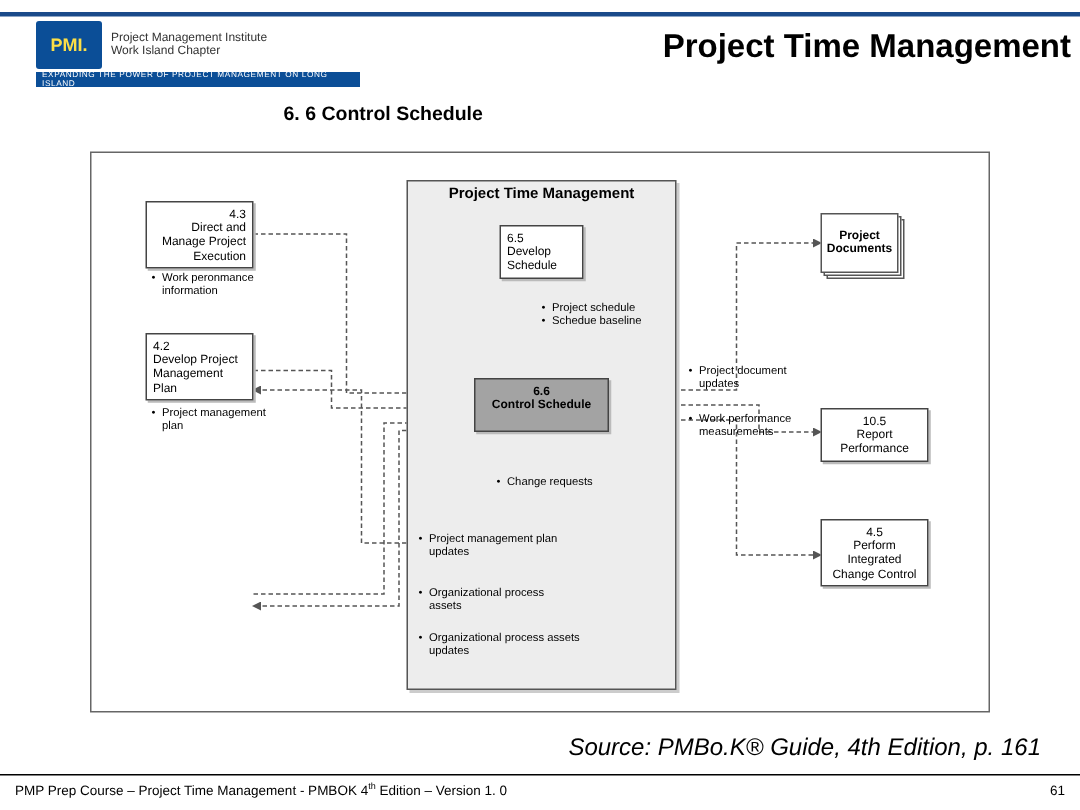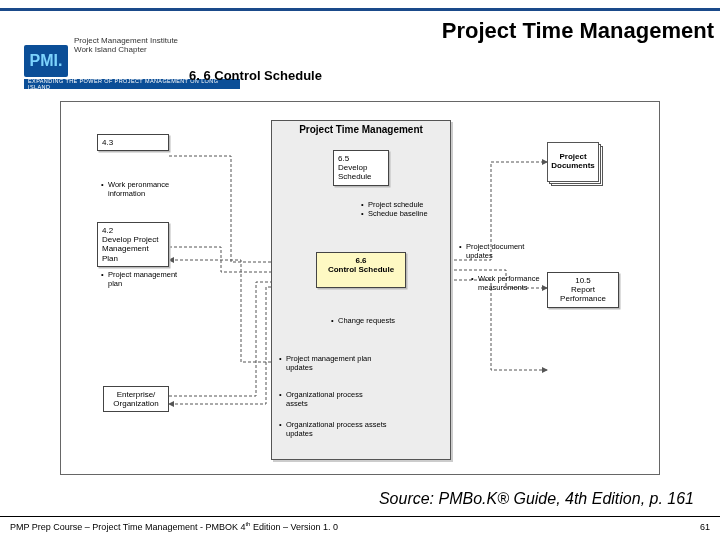--- a/index.html
+++ b/index.html
@@ -1,21 +1,21 @@
 <!DOCTYPE html>
 <html><head>
 <meta charset="utf-8">
 <style>
   * { box-sizing: border-box; margin: 0; padding: 0; }
   body { width: 720px; height: 540px; font-family: Arial, Helvetica, sans-serif; background: #fff; position: relative; overflow: hidden; }
   .header-line { height: 3px; width: 720px; background: #1a4a8a; position: absolute; top: 8px; left: 0; }
   .page-title { position: absolute; top: 18px; right: 6px; font-size: 22px; font-weight: bold; color: #000; font-family: Verdana, Arial, sans-serif; }
   .logo-wrap { position: absolute; top: 14px; left: 24px; width: 216px; }
   .logo-top { display: flex; align-items: center; gap: 6px; }
-  .logo-sq { width: 44px; height: 32px; background: #0b4e97; color: #7dd3fc; font-weight: bold; font-size: 16px; display: flex; align-items: center; justify-content: center; border-radius: 2px; margin-top: 31px; }
+  .logo-sq { width: 44px; height: 32px; background: #0b4e97; color: #fde047; font-weight: bold; font-size: 12px; display: flex; align-items: center; justify-content: center; border-radius: 2px; }
   .logo-txt { font-size: 8px; color: #333; line-height: 1.1; }
   .logo-bar { margin-top: 2px; height: 10px; background: #0b4e97; color: #fff; font-size: 5.5px; letter-spacing: 0.4px; display: flex; align-items: center; padding: 0 4px; }
   .section-title { position: absolute; top: 68px; left: 189px; font-size: 13px; font-weight: bold; font-family: Verdana, Arial, sans-serif; }
   .diagram { position: absolute; top: 101px; left: 60px; width: 600px; height: 374px; border: 1px solid #666; background: #fff; }
   .shadebox { position: absolute; left: 210px; top: 18px; width: 180px; height: 340px; border: 1px solid #555; background: #ededed; box-shadow: 2px 2px 0 #ccc; }
   .shade-title { text-align: center; font-weight: bold; font-size: 10px; padding: 3px 0 6px; }
   .node { position: absolute; border: 1px solid #444; background: #fff; padding: 3px 4px; font-size: 8px; line-height: 1.15; }
   .node.sh { box-shadow: 1.5px 1.5px 0 #bbb; }
   .node .num { display: block; }
   .node .name { display: block; }
@@ -78,49 +78,47 @@
 
     <path d="M108 294 L195 294 L195 180 L251 180" stroke="#555" fill="none" stroke-dasharray="3 2" marker-end="url(#ah)"></path>
 
     <path d="M255 185 L205 185 L205 302 L108 302" stroke="#555" fill="none" stroke-dasharray="3 2" marker-end="url(#ah)"></path>
   </svg>
 
   <div class="shadebox">
     <div class="shade-title">Project Time Management</div>
   </div>
 
-  <div class="node sh" style="top:32px;left:36px;width:72px;">
+  <div class="node sh" style="top:32px;left:36px;width:72px;text-align:right;">
     <span class="num">4.3</span>
+    <span class="name">Direct and Manage Project Execution</span>
   </div>
   <ul class="bullets" style="top:78px;left:40px;width:80px;">
     <li>Work peronmance information</li>
   </ul>
 
   <div class="node sh" style="top:120px;left:36px;width:72px;">
     <span class="num">4.2</span>
     <span class="name">Develop Project Management Plan</span>
   </div>
   <ul class="bullets" style="top:168px;left:40px;width:80px;">
     <li>Project management plan</li>
   </ul>
 
-  <div class="node" style="top:284px;left:42px;width:66px;text-align:center;">
-    <span class="name">Enterprise/ Organization</span>
-  </div>
 
   <div class="node sh" style="top:48px;left:272px;width:56px;text-align:left;">
     <span class="num">6.5</span>
     <span class="name">Develop Schedule</span>
   </div>
   <ul class="bullets" style="top:98px;left:300px;width:80px;">
     <li>Project schedule</li>
     <li>Schedue baseline</li>
   </ul>
 
-  <div class="node sh" style="top:150px;left:255px;width:90px;height:36px;text-align:center;font-weight:bold;background:#fef9c3;">
+  <div class="node sh" style="top:150px;left:255px;width:90px;height:36px;text-align:center;font-weight:bold;background:#a3a3a3;">
     <span class="num">6.6</span>
     <span class="name">Control Schedule</span>
   </div>
 
   <ul class="bullets" style="top:214px;left:270px;width:84px;">
     <li>Change requests</li>
   </ul>
   <ul class="bullets" style="top:252px;left:218px;width:100px;">
     <li>Project management plan updates</li>
   </ul>
@@ -133,29 +131,33 @@
 
   <div class="stack" style="top:40px;left:486px;">
     <div class="pg a"></div>
       <div class="pg b"></div>
     <div class="pg c">Project Documents</div>
   </div>
 
   <ul class="bullets" style="top:140px;left:398px;width:80px;">
     <li>Project document updates</li>
   </ul>
-  <ul class="bullets" style="top:172px;left:398px;width:80px;margin-left:12px;">
+  <ul class="bullets" style="top:172px;left:398px;width:80px;">
     <li>Work performance measurements</li>
   </ul>
 
   <div class="node sh" style="top:170px;left:486px;width:72px;text-align:center;">
     <span class="num">10.5</span>
     <span class="name">Report Performance</span>
   </div>
 
+  <div class="node sh" style="top:244px;left:486px;width:72px;text-align:center;">
+    <span class="num">4.5</span>
+    <span class="name">Perform Integrated Change Control</span>
+  </div>
 
 </div>
 
 <div class="source">Source: PMBo.K® Guide, 4th Edition, p. 161</div>
 <div class="footer-line"></div>
 <div class="footer">
   <span>PMP Prep Course – Project Time Management - PMBOK 4</span><sup>th</sup><span> Edition – Version 1. 0</span>
 </div>
 <div class="pagenum">61</div>
 

